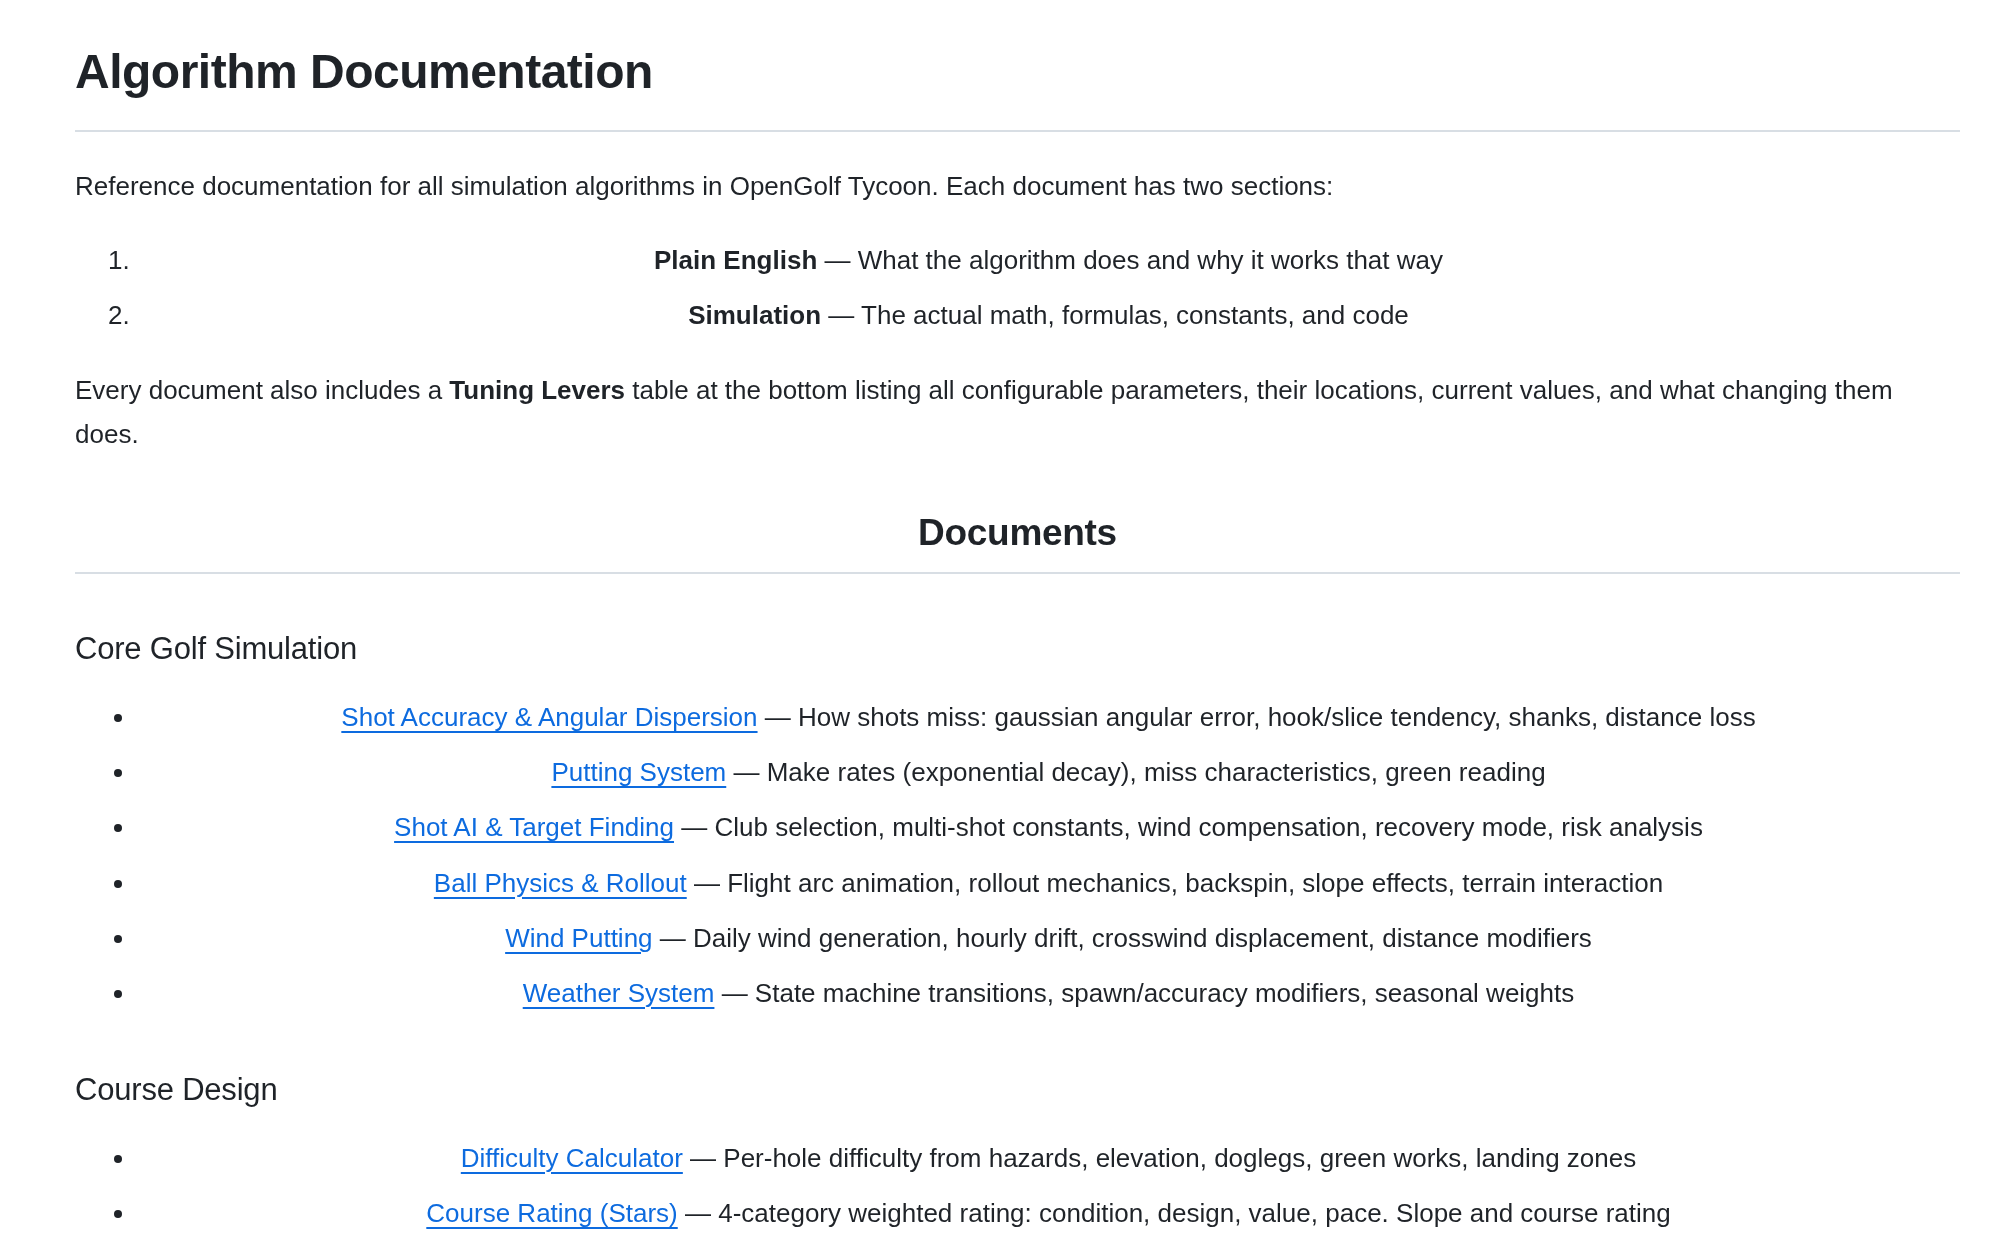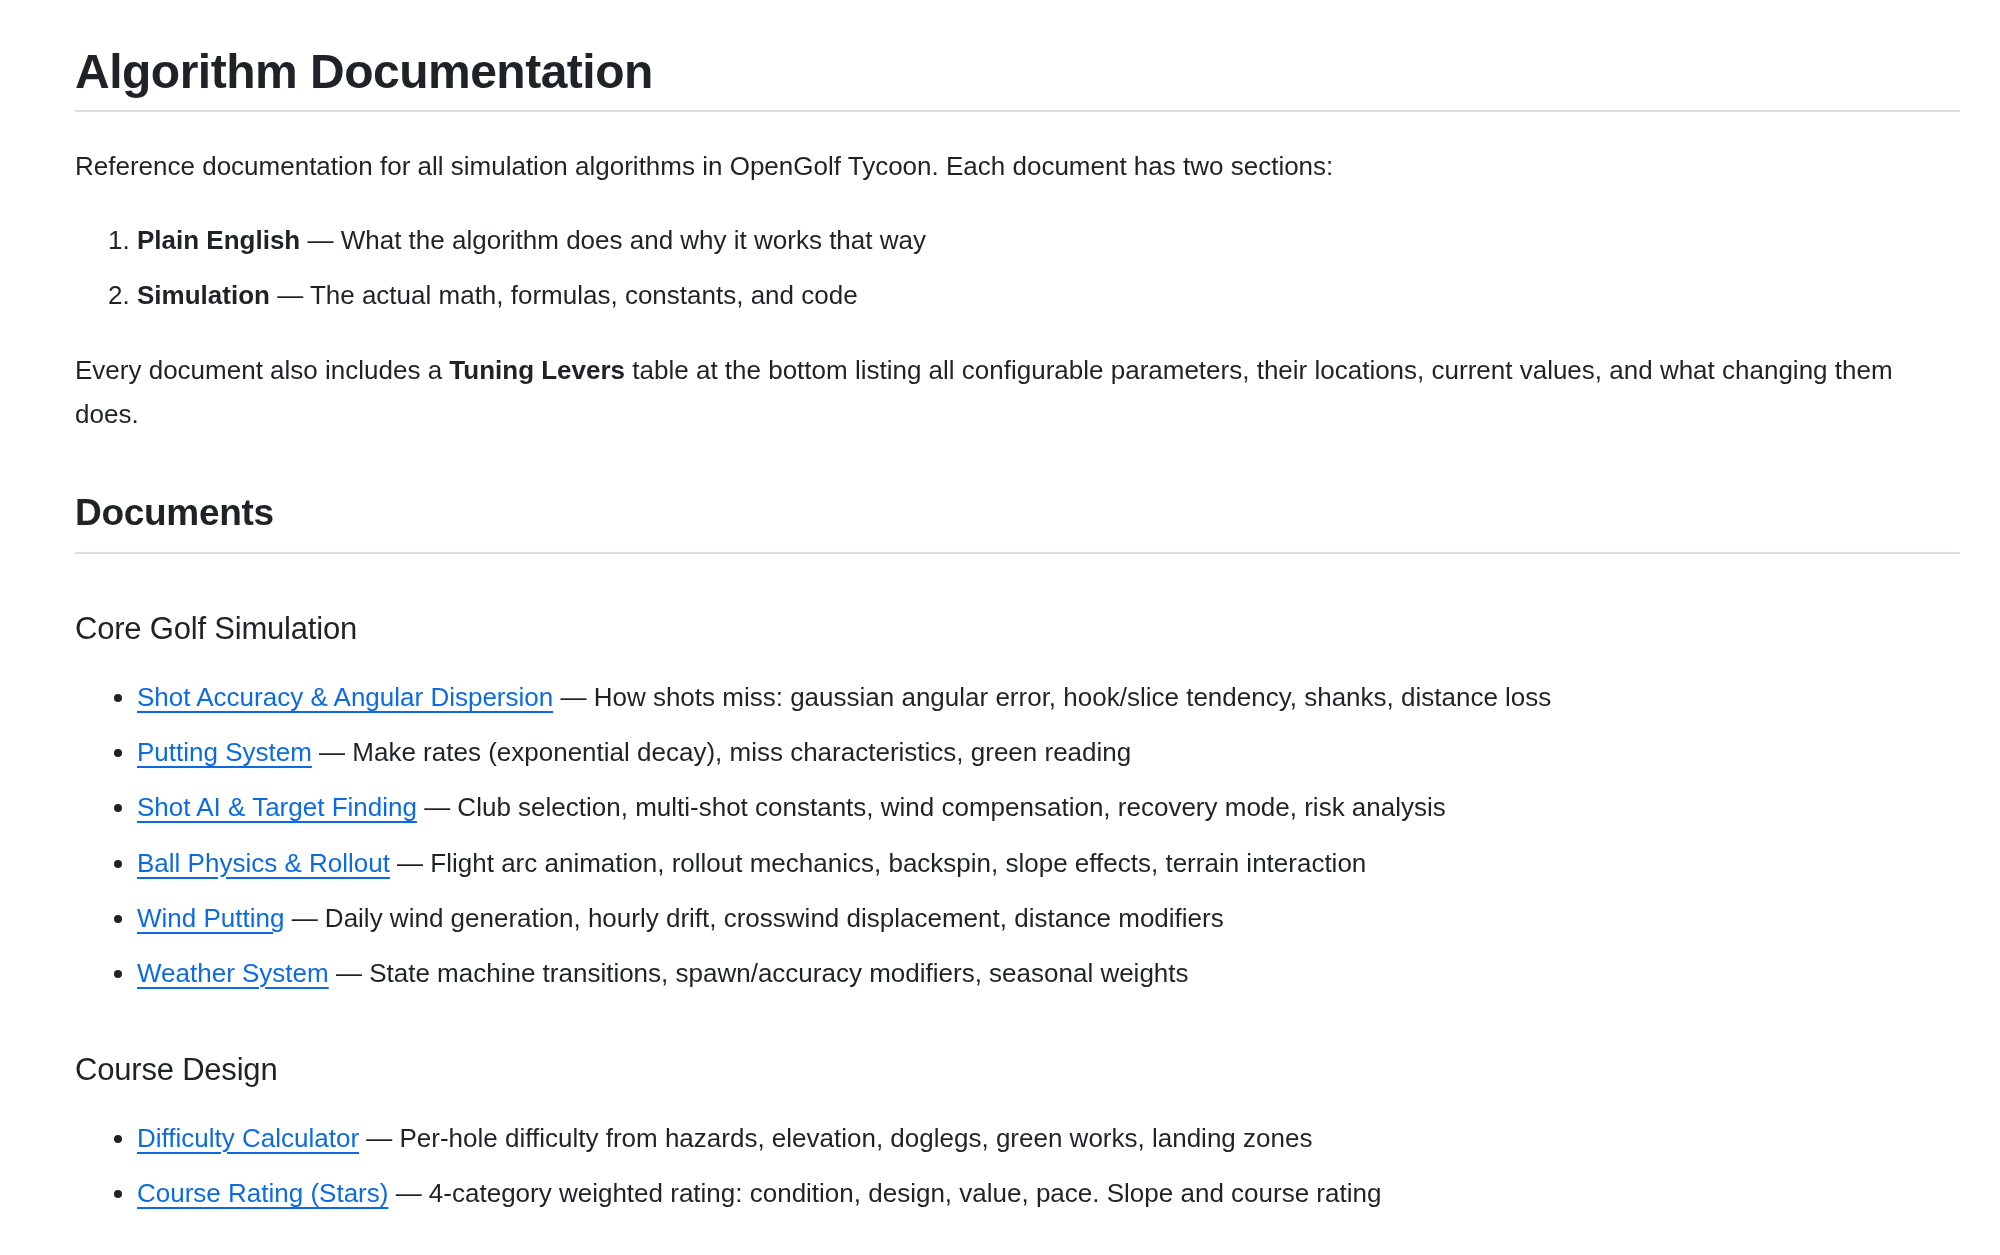--- a/index.html
+++ b/index.html
@@ -19,44 +19,46 @@
   }
   .doc{
     width:2000px;
     padding:42px 40px 20px 75px;
   }
   h1{
     font-size:48px;
     line-height:1.25;
     font-weight:700;
     margin:0 0 32px 0;
-    padding-bottom:8px;
+    padding-bottom:28px;
     border-bottom:2px solid var(--rule);
     letter-spacing:-0.5px;
   }
   h2{
     font-size:37px;
     line-height:1.25;
     font-weight:700;
     margin:54px 0 30px 0;
     padding-bottom:16px;
     border-bottom:2px solid var(--rule);
     letter-spacing:-0.3px;
+    text-align:center;
   }
   h3{
     font-size:31px;
     line-height:1.25;
     font-weight:400;
     margin:56px 0 24px 0;
     letter-spacing:-0.2px;
   }
   p{margin:30px 0;}
   ol,ul{
     margin:26px 0;
     padding-left:62px;
+    text-align:center;
   }
   li{margin-top:11px;}
   li:first-child{margin-top:0;}
   ol li::marker{color:var(--text);}
   ul li::marker{color:var(--text);}
   strong{font-weight:700;}
   a{
     color:var(--link);
     text-decoration:underline;
     text-decoration-thickness:2px;

